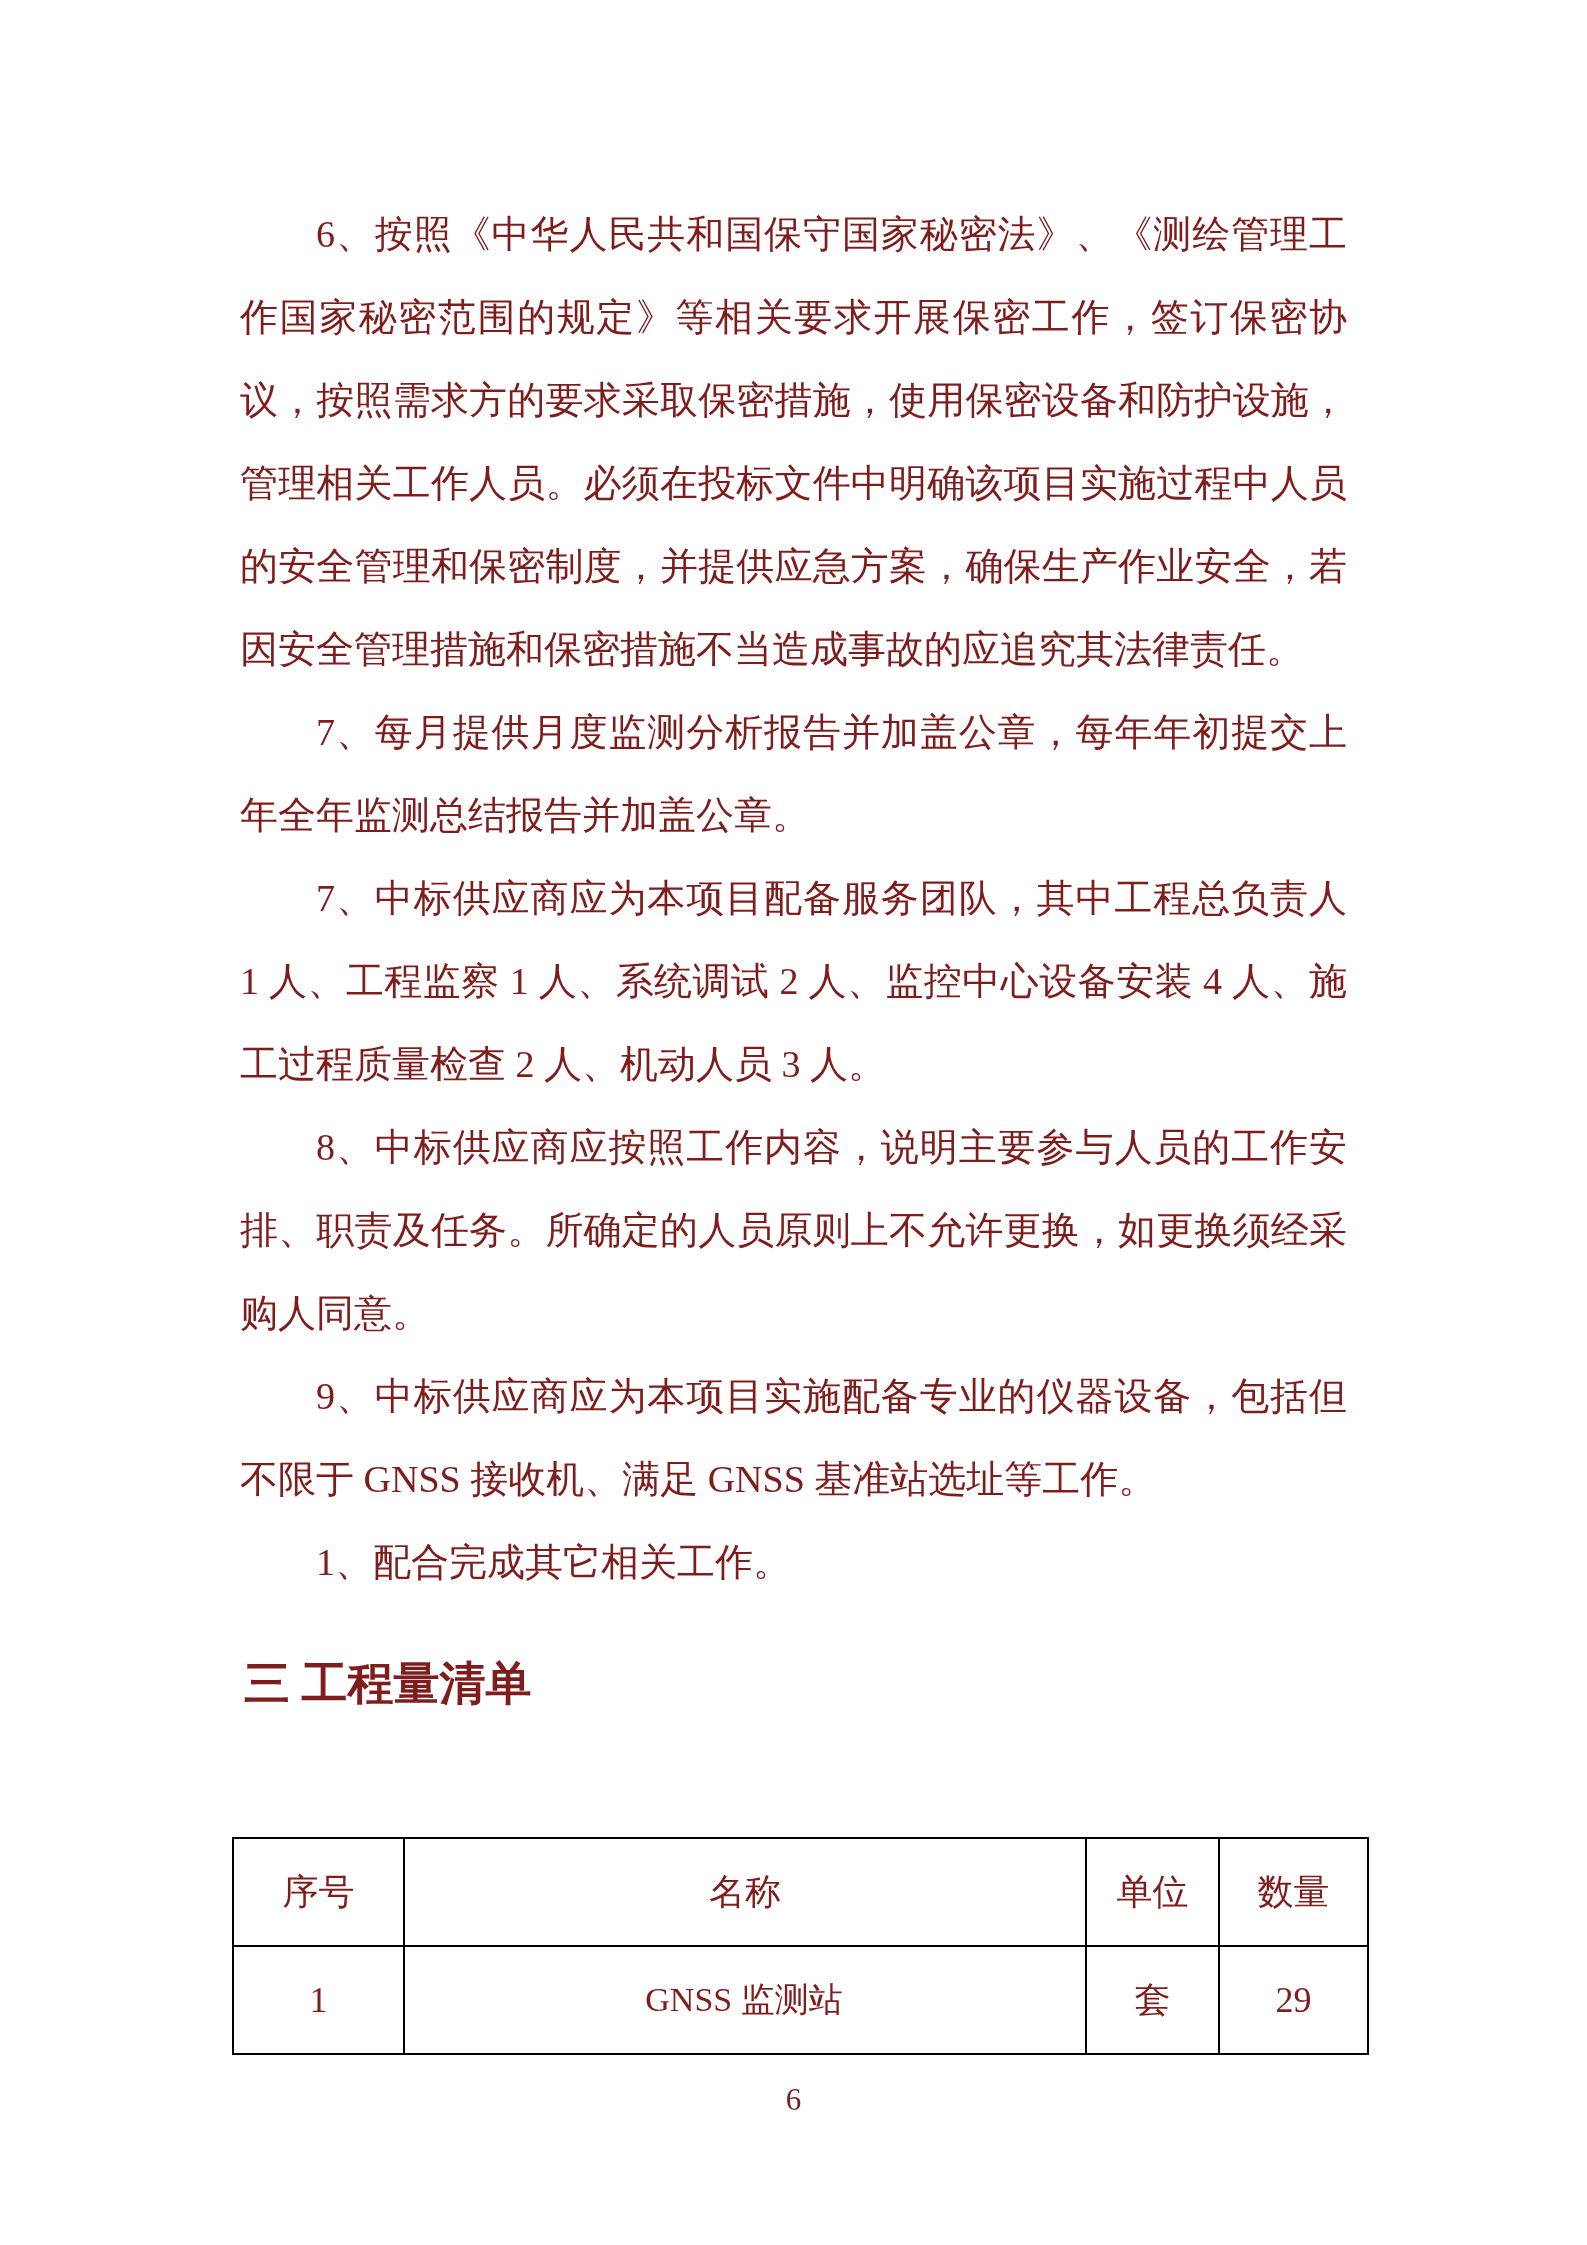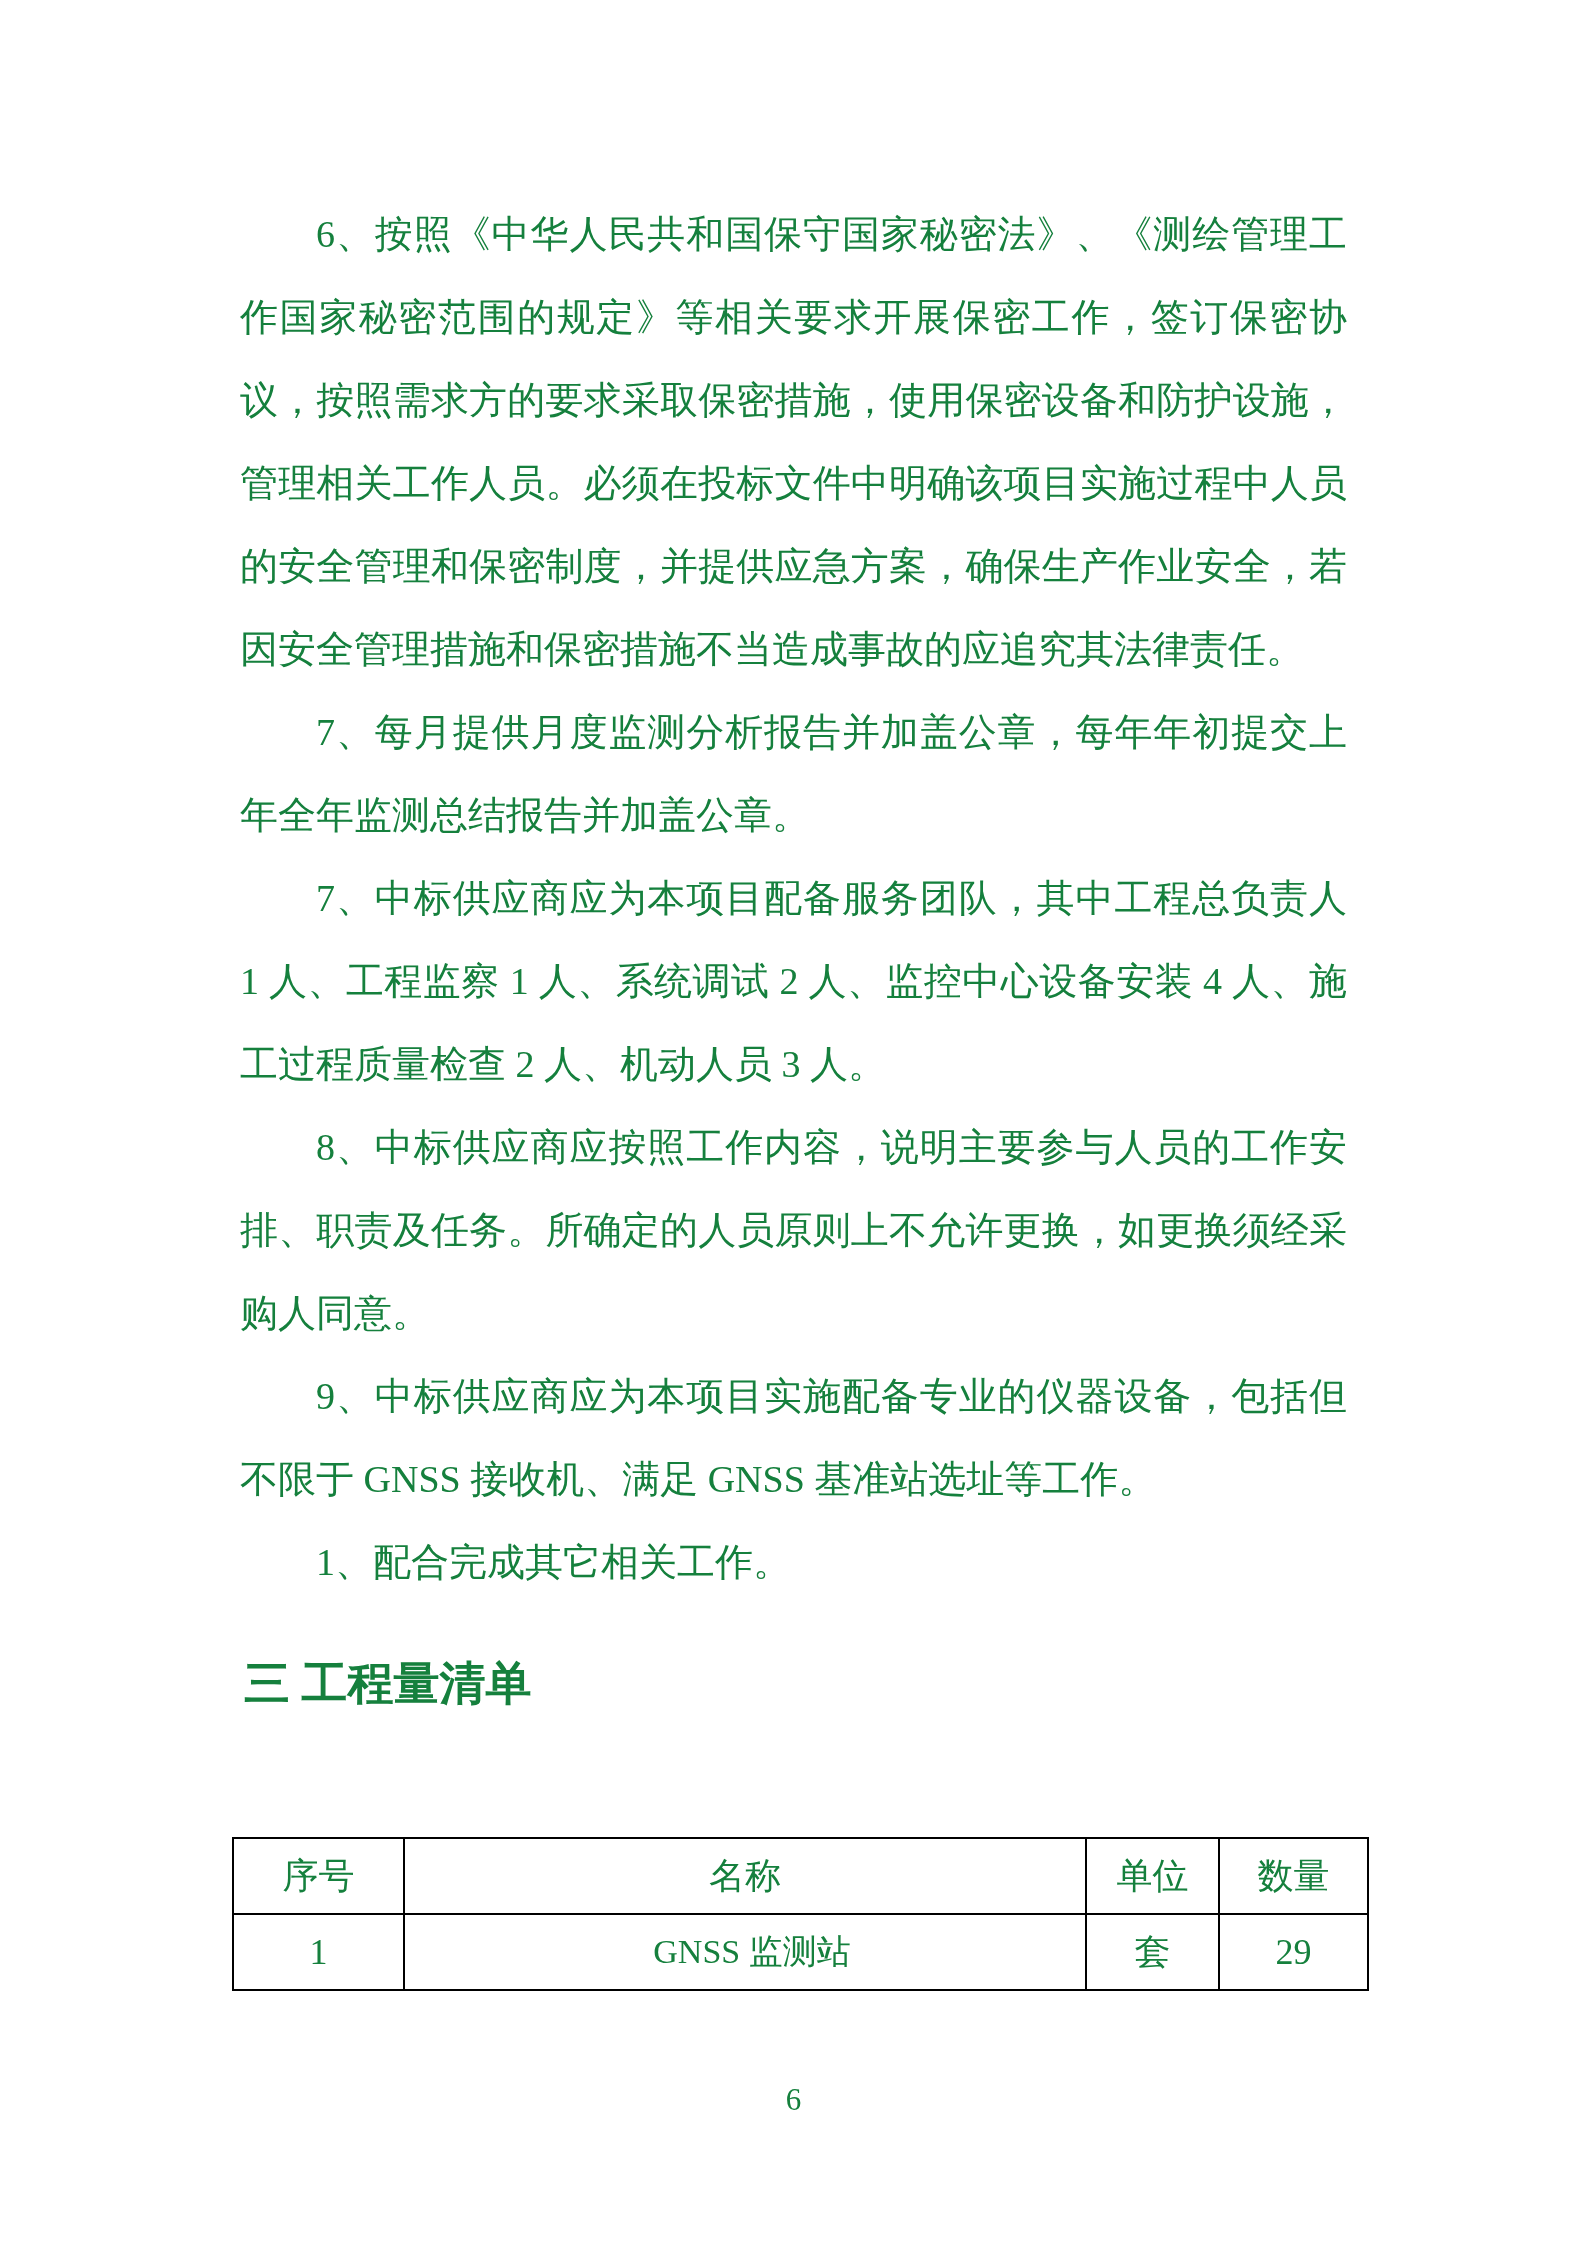--- a/index.html
+++ b/index.html
@@ -5,21 +5,21 @@
   html, body {
     margin: 0;
     padding: 0;
     background: #ffffff;
   }
   .page {
     position: relative;
     width: 1587px;
     height: 2245px;
     background: #ffffff;
-    color: #15803d;
+    color: #7f1d1d;
     font-family: "Liberation Serif", "DejaVu Serif", serif;
     overflow: hidden;
   }
   .body-text {
     position: absolute;
     left: 240px;
     top: 193px;
     width: 1107px;
     font-size: 38px;
     line-height: 83px;
@@ -46,21 +46,21 @@
     top: 1837px;
     width: 1135px;
     border-collapse: collapse;
     table-layout: fixed;
     font-size: 36px;
   }
   .boq-table th,
   .boq-table td {
     border: 2px solid #000000;
     height: 74px;
-    padding: 0;
+    padding: 16px;
     text-align: center;
     vertical-align: middle;
     font-weight: normal;
     overflow: hidden;
   }
   .boq-table td.c-name {
     text-align: center;
     padding-left: 14px;
     font-size: 34px;
   }

